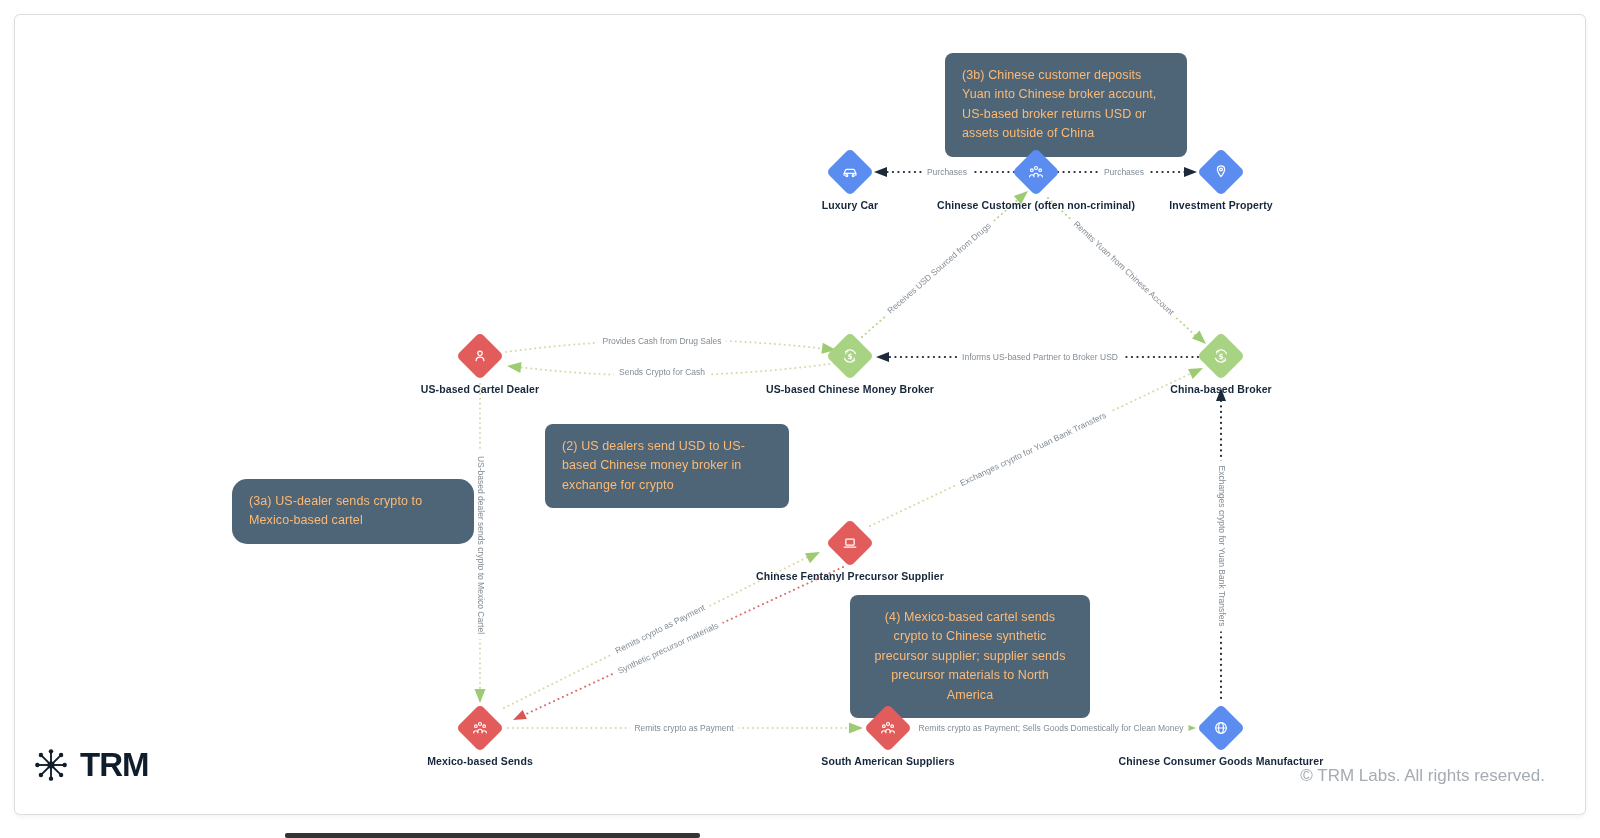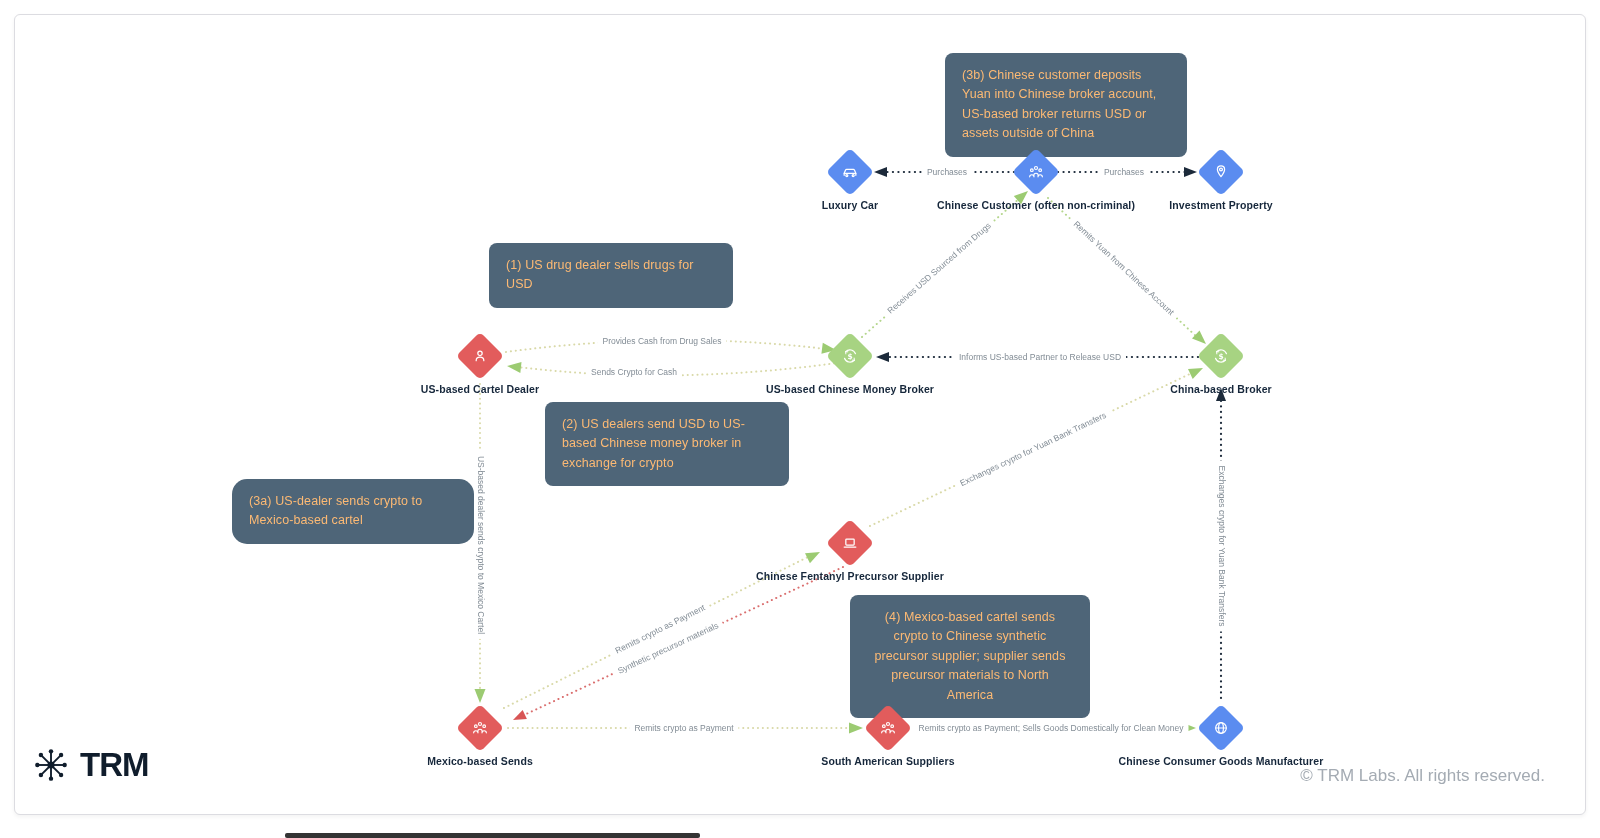--- a/index.html
+++ b/index.html
@@ -122,32 +122,31 @@
       <path class="dot-line dO" d="M916,728 L1186,728"></path>
       <polygon class="ahG" points="0,0 -14,5.5 -14,-5.5" transform="translate(1196,728) rotate(0)"></polygon>
     </g>
   </svg>
 
   <div class="elabel" style="left:947px; top:172px;">Purchases</div>
   <div class="elabel" style="left:1124px; top:172px;">Purchases</div>
   <div class="elabel" style="left:939px; top:268px; transform:translate(-50%,-50%) rotate(-41deg);">Receives USD Sourced from Drugs</div>
   <div class="elabel" style="left:1124px; top:268px; transform:translate(-50%,-50%) rotate(43deg);">Remits Yuan from Chinese Account</div>
   <div class="elabel" style="left:662px; top:341px;">Provides Cash from Drug Sales</div>
-  <div class="elabel" style="left:634px; top:372px;">Sends Crypto for Cash</div>
-  <div class="elabel" style="left:1040px; top:357px;">Informs US-based Partner to Release USD</div>
+  <div class="elabel" style="left:662px; top:372px;">Sends Crypto for Cash</div>
+  <div class="elabel" style="left:1040px; top:357px;">Informs US-based Partner to Broker USD</div>
   <div class="elabel rot-90" style="left:481px; top:545px;">US-based dealer sends crypto to Mexico Cartel</div>
   <div class="elabel" style="left:660px; top:629px; transform:translate(-50%,-50%) rotate(-26.5deg);">Remits crypto as Payment</div>
   <div class="elabel" style="left:668px; top:648px; transform:translate(-50%,-50%) rotate(-25deg);">Synthetic precursor materials</div>
   <div class="elabel" style="left:1033px; top:449px; transform:translate(-50%,-50%) rotate(-25.5deg);">Exchanges crypto for Yuan Bank Transfers</div>
   <div class="elabel rot-90" style="left:1222px; top:546px;">Exchanges crypto for Yuan Bank Transfers</div>
   <div class="elabel" style="left:684px; top:728px;">Remits crypto as Payment</div>
   <div class="elabel" style="left:1051px; top:728px;">Remits crypto as Payment; Sells Goods Domestically for Clean Money</div>
 
-  <div class="callout" style="left:489px; top:243px; width:244px;">(1) US drug dealer sells drugs for USD</div>
-  <div class="callout" style="left:545px; top:402px; width:244px;">(2) US dealers send USD to US-based Chinese money broker in exchange for crypto</div>
+  <div class="callout" style="left:545px; top:424px; width:244px;">(2) US dealers send USD to US-based Chinese money broker in exchange for crypto</div>
   <div class="callout" style="left:232px; top:479px; width:242px;border-radius:15px;">(3a) US-dealer sends crypto to Mexico-based cartel</div>
   <div class="callout" style="left:945px; top:53px; width:242px;">(3b) Chinese customer deposits Yuan into Chinese broker account, US-based broker returns USD or assets outside of China</div>
   <div class="callout" style="left:850px; top:595px; width:240px;text-align:center;">(4) Mexico-based cartel sends crypto to Chinese synthetic precursor supplier; supplier sends precursor materials to North America</div>
 
   <div class="node" style="left:850px; top:172px;">
     <div class="diamond" style="background:#5b8cf0;">
       <svg width="20" height="20" viewBox="0 0 24 24" stroke="#fff" stroke-width="1.5" fill="none" stroke-linecap="round" stroke-linejoin="round">
         <path d="M5 16 v-2.4 l1.7-4 q.3-.8 1.2-.8 h8.2 q.9 0 1.2 .8 l1.7 4 V16"></path>
         <path d="M5 13.6 h14"></path>
         <circle cx="8.2" cy="16.2" r="1.2"></circle>

